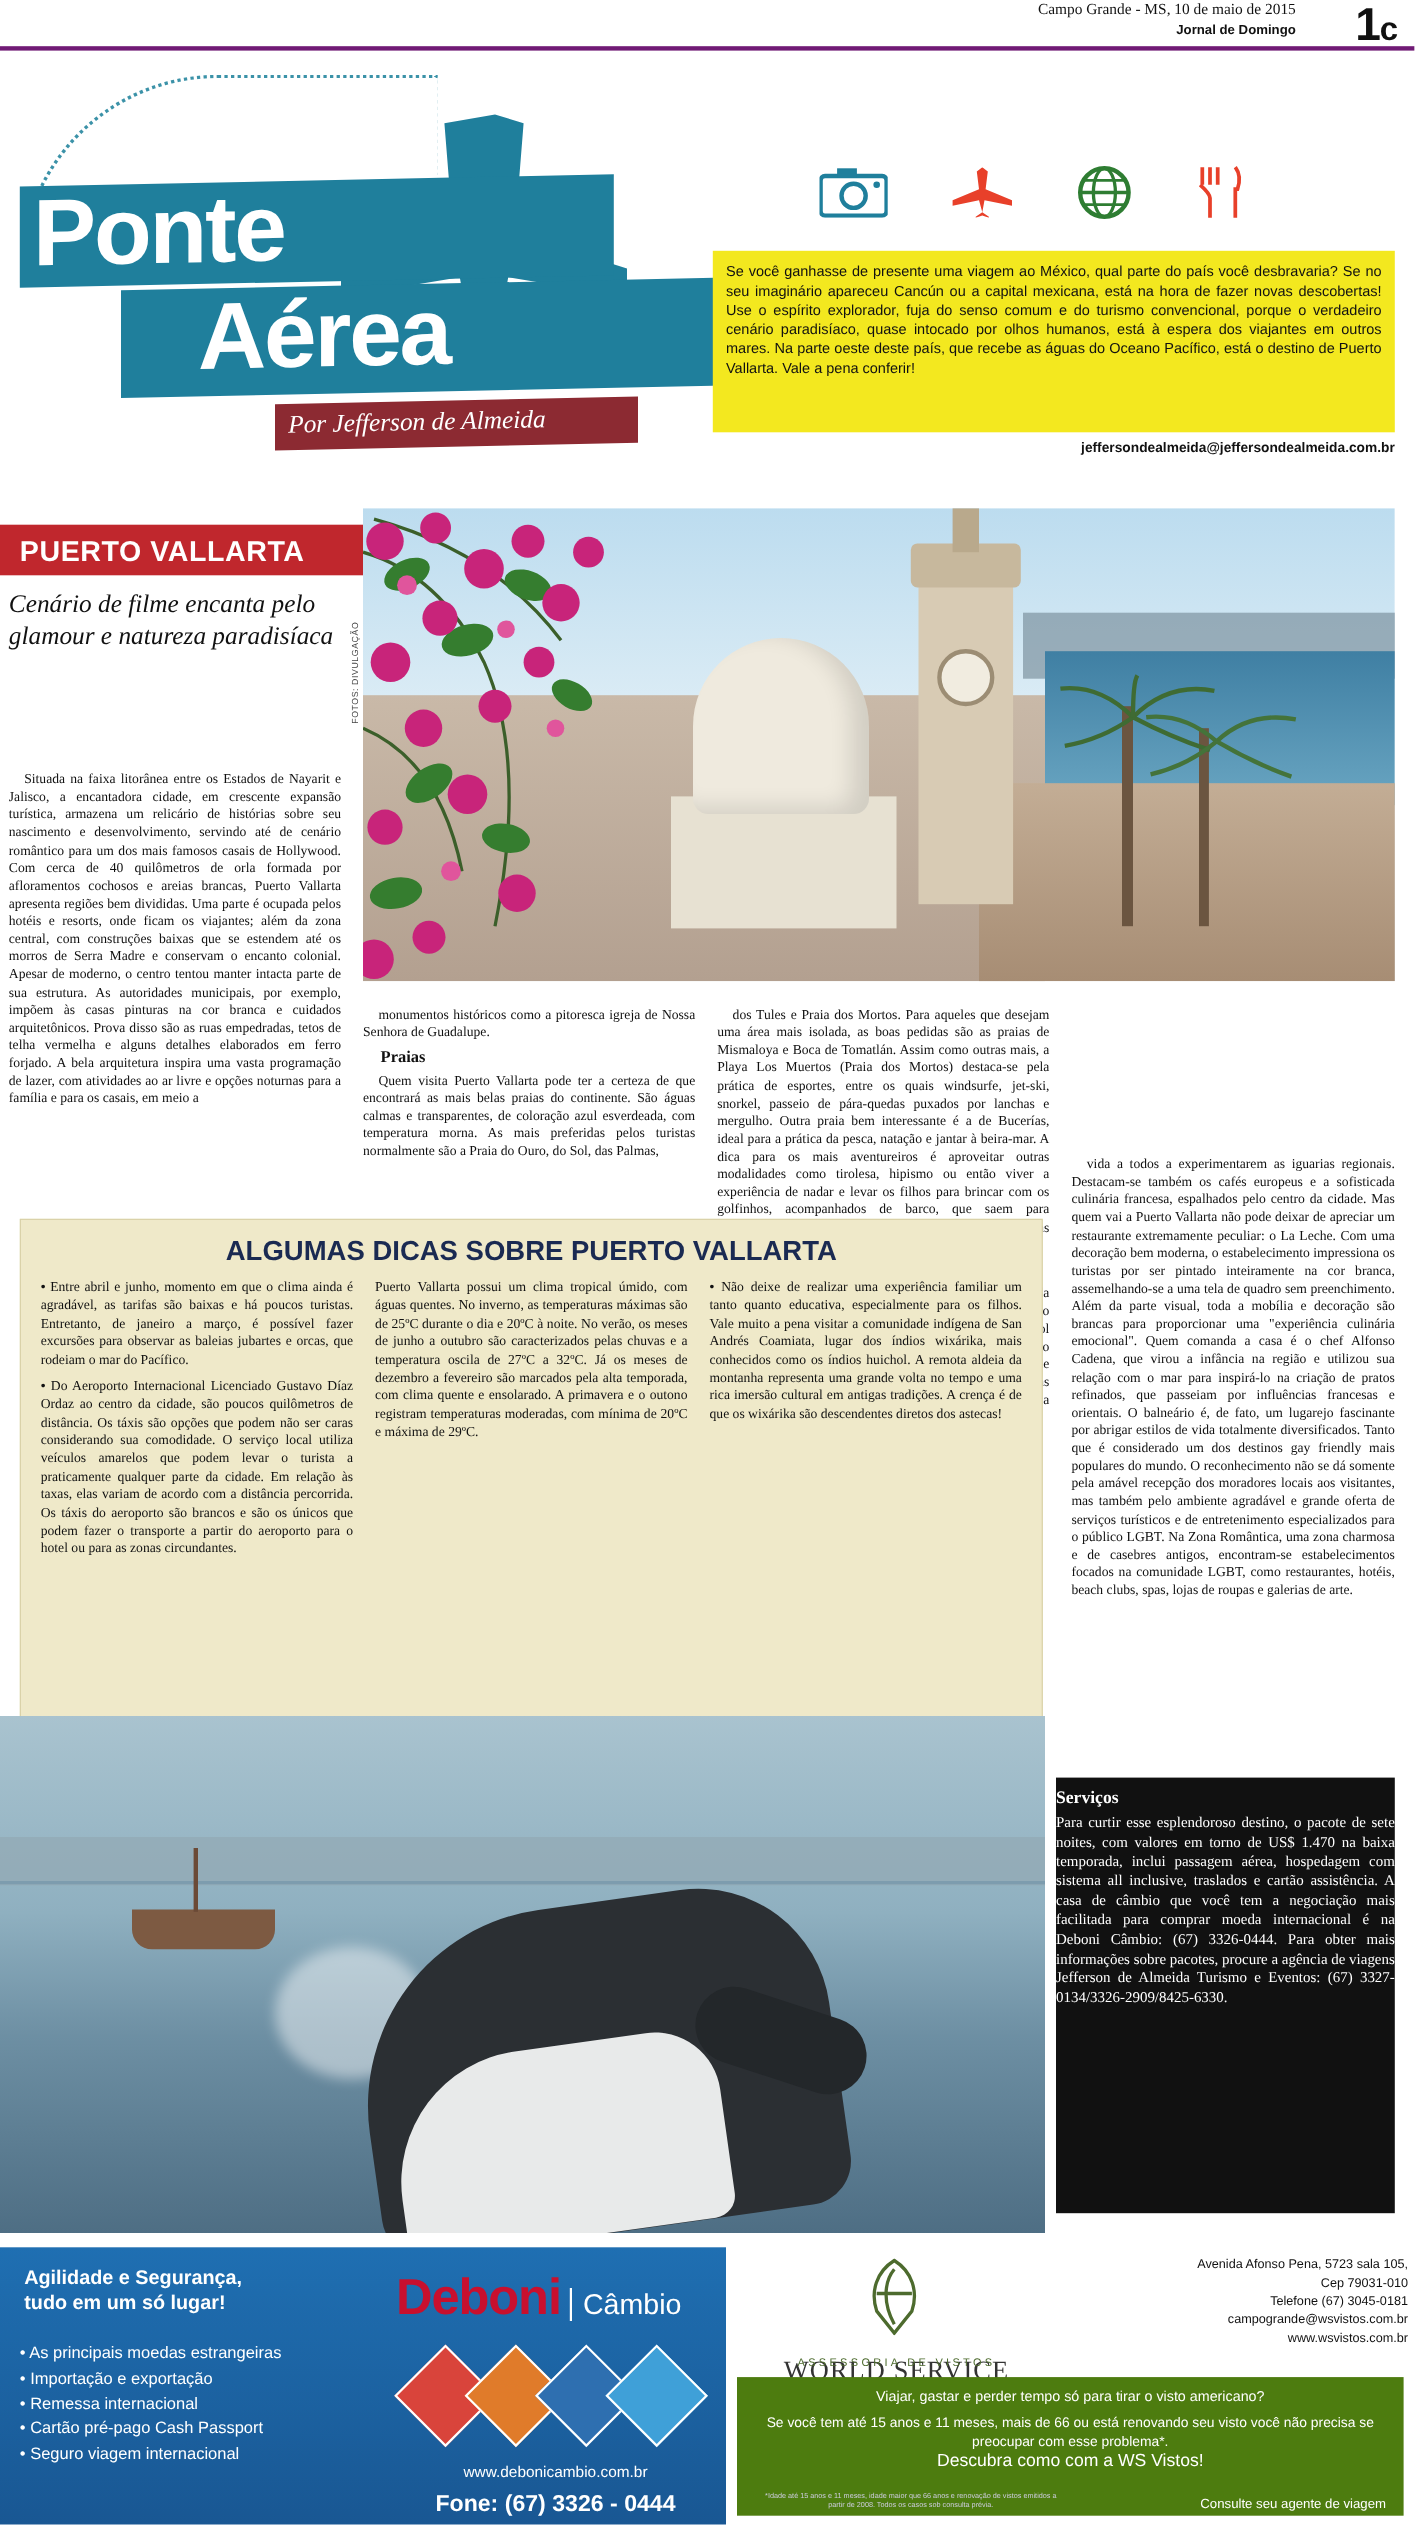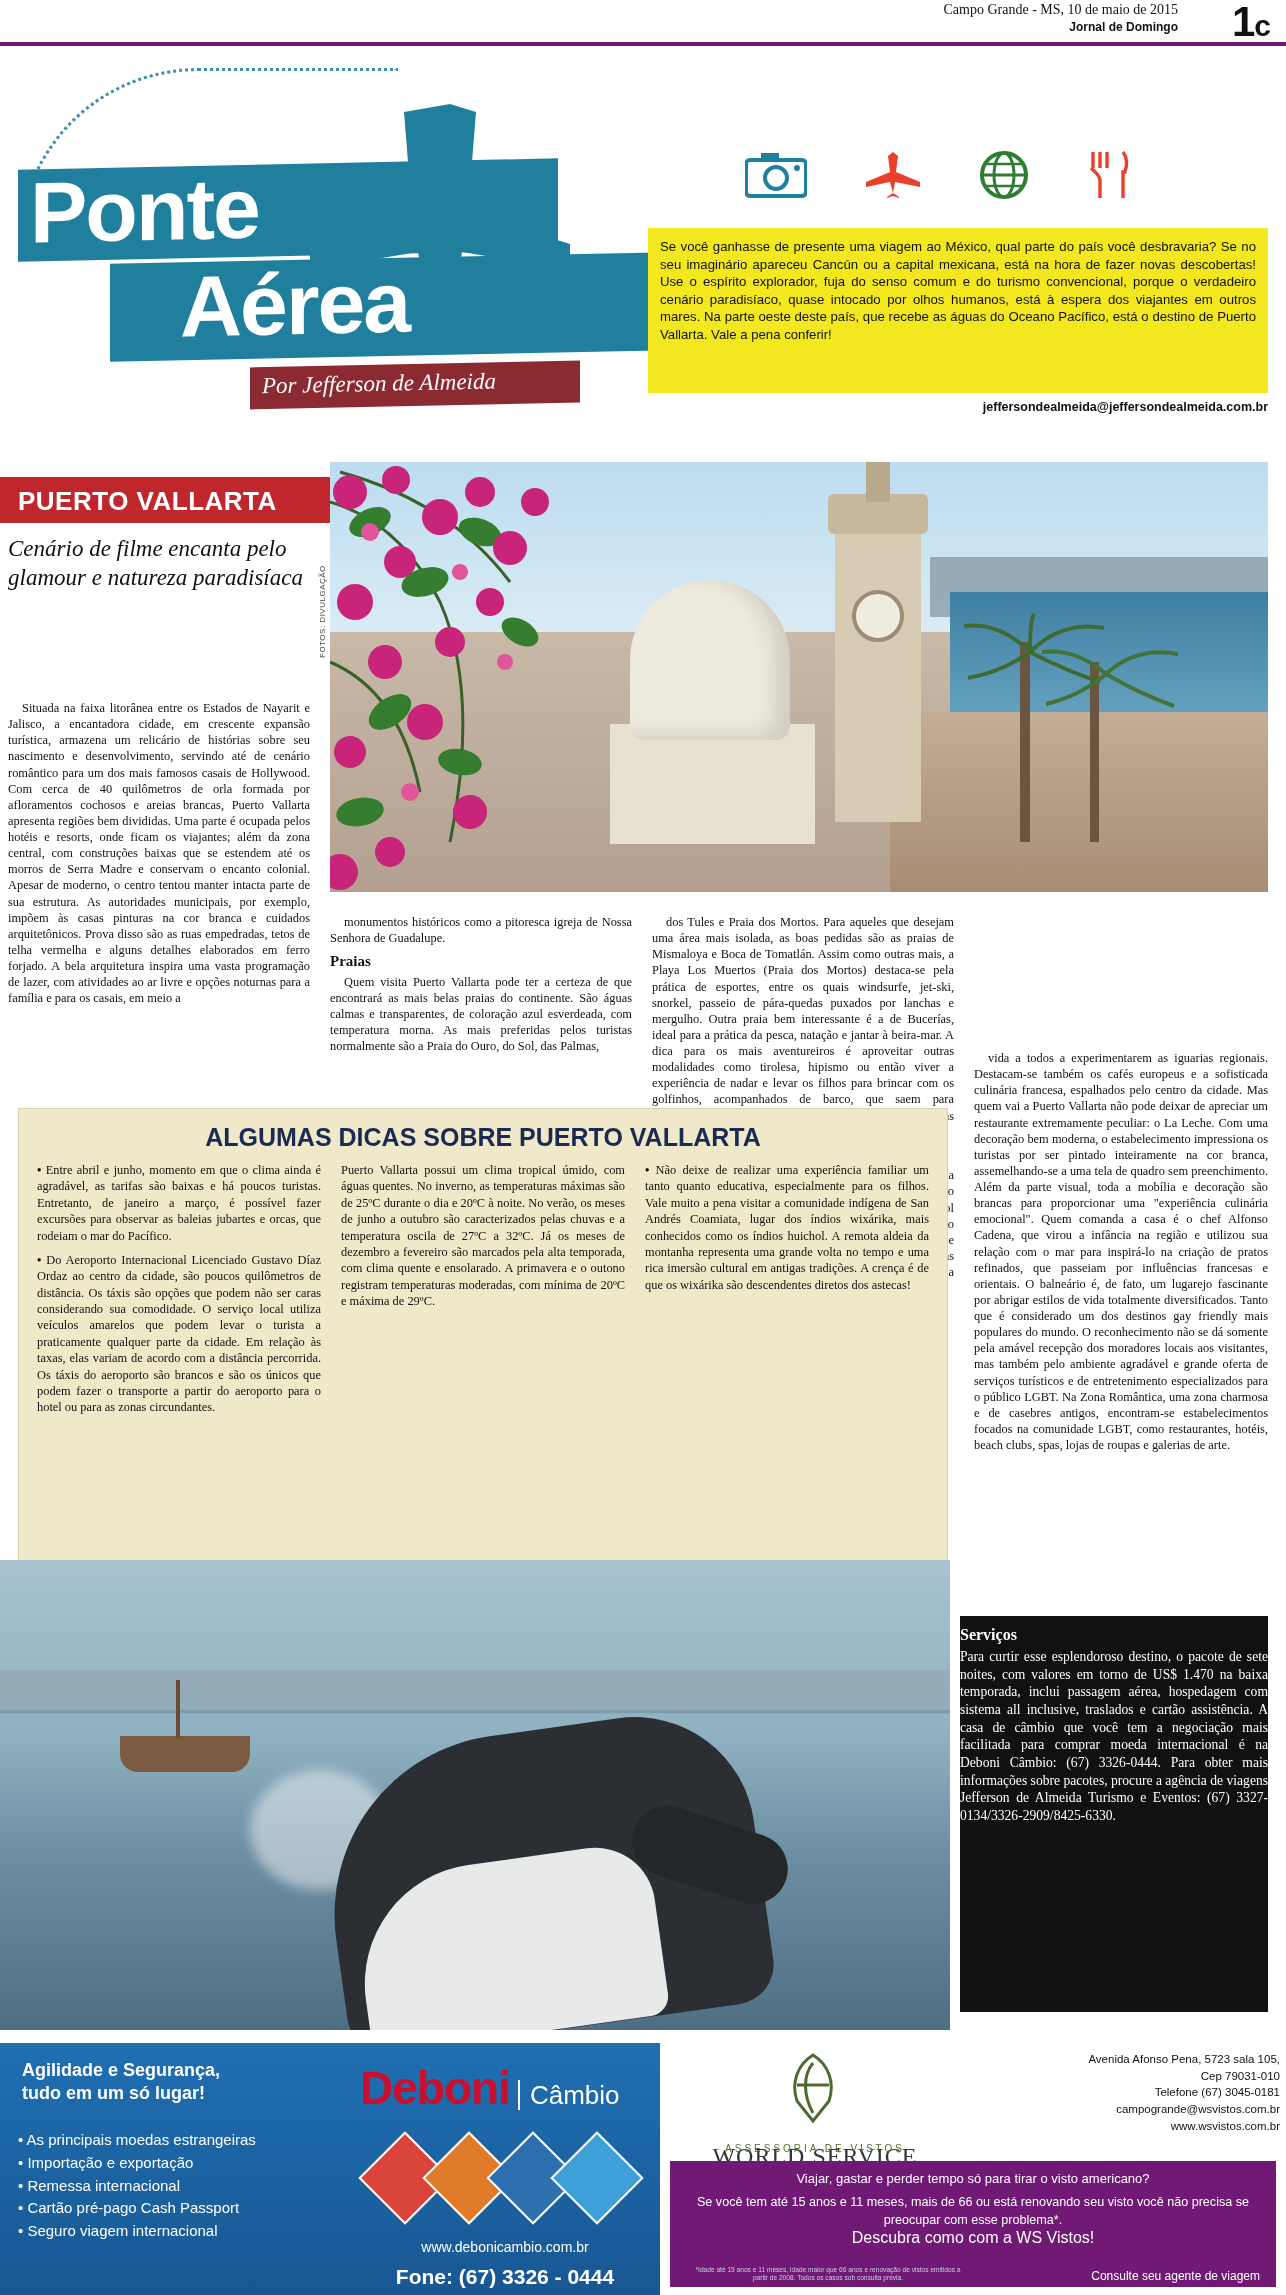--- a/index.html
+++ b/index.html
@@ -142,21 +142,21 @@
   }
 
   
   .col {
     position:absolute; font-family:"Liberation Serif", serif;
     font-size:12.4px; line-height:1.30; text-align:justify; color:#111;
     column-gap:0;
   }
   .col p { margin:0 0 0 0; text-indent:14px; }
   .col h4 {
-    margin:6px 0 2px 0; font-family:"Liberation Serif", serif;
+    margin:6px 0 2px 16px; font-family:"Liberation Serif", serif;
     font-size:15px; font-weight:bold; text-indent:0;
   }
   #col1 { left:8px;   top:700px; width:302px; }
   #col2 { left:330px; top:914px; width:302px; }
   #col3 { left:652px; top:914px; width:302px; }
   #col4 { left:974px; top:1050px; width:294px; }
 
   
   .tips {
     position:absolute; left:18px; top:1108px; width:930px; height:470px;
@@ -261,21 +261,21 @@
   .ws-sub {
     position:absolute; left:30px; top:100px; width:250px; text-align:center;
     font-family:"Liberation Sans", sans-serif; font-size:10px; letter-spacing:3px; color:#4d6b2e;
   }
   .ws-contact {
     position:absolute; left:300px; top:8px; width:320px;
     font-family:"Liberation Sans", sans-serif; font-size:11.5px; line-height:1.45; color:#111;
     text-align:right;
   }
   .ws-band {
-    position:absolute; left:10px; top:118px; width:606px; height:126px; background:#701a75;
+    position:absolute; left:10px; top:118px; width:606px; height:126px; background:#4d7c0f;
     color:#fff; text-align:center; padding-top:10px;
   }
   .ws-band .q { font-family:"Liberation Sans", sans-serif; font-size:13px; }
   .ws-band .b { font-family:"Liberation Sans", sans-serif; font-size:12.6px; line-height:1.4; margin-top:8px; }
   .ws-band .cta { font-family:"Liberation Sans", sans-serif; font-size:16px; }
   .ws-fine {
     position:absolute; left:18px; bottom:4px; width:280px;
     font-family:"Liberation Sans", sans-serif; font-size:6.6px; line-height:1.3; color:#ccd;
   }
   .ws-foot {

